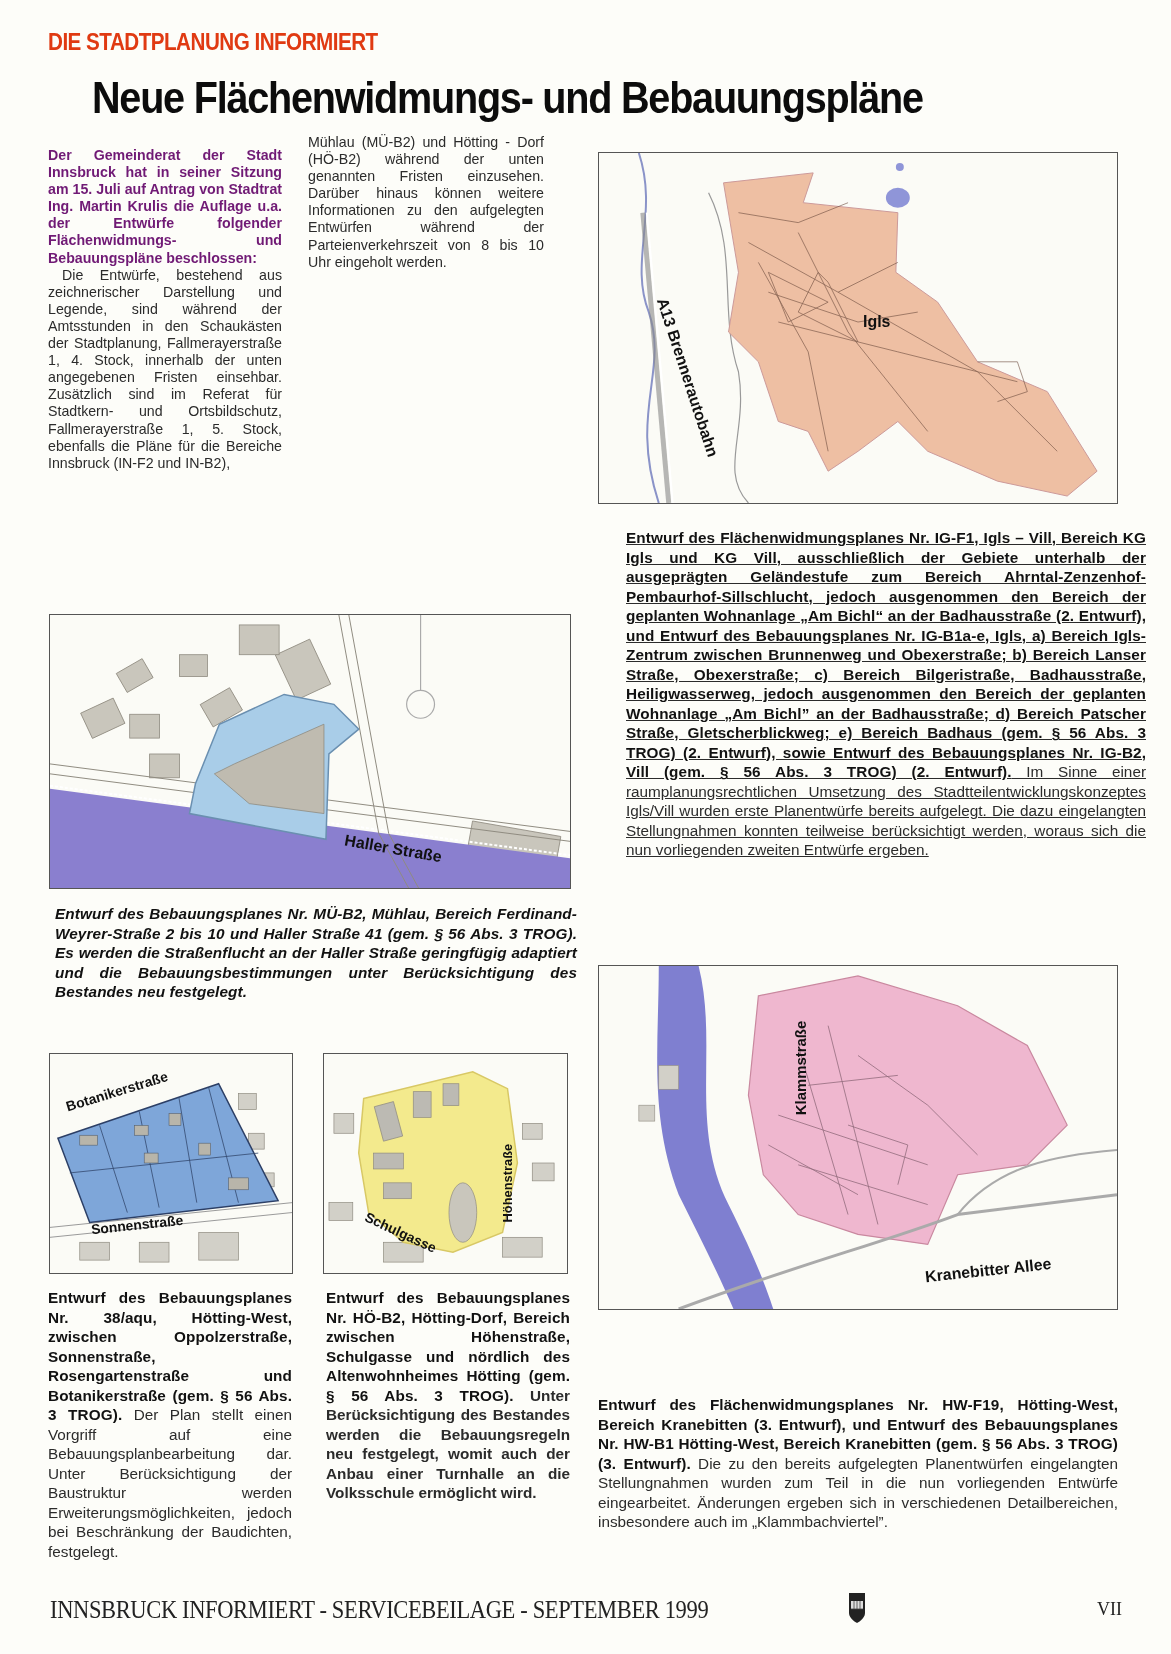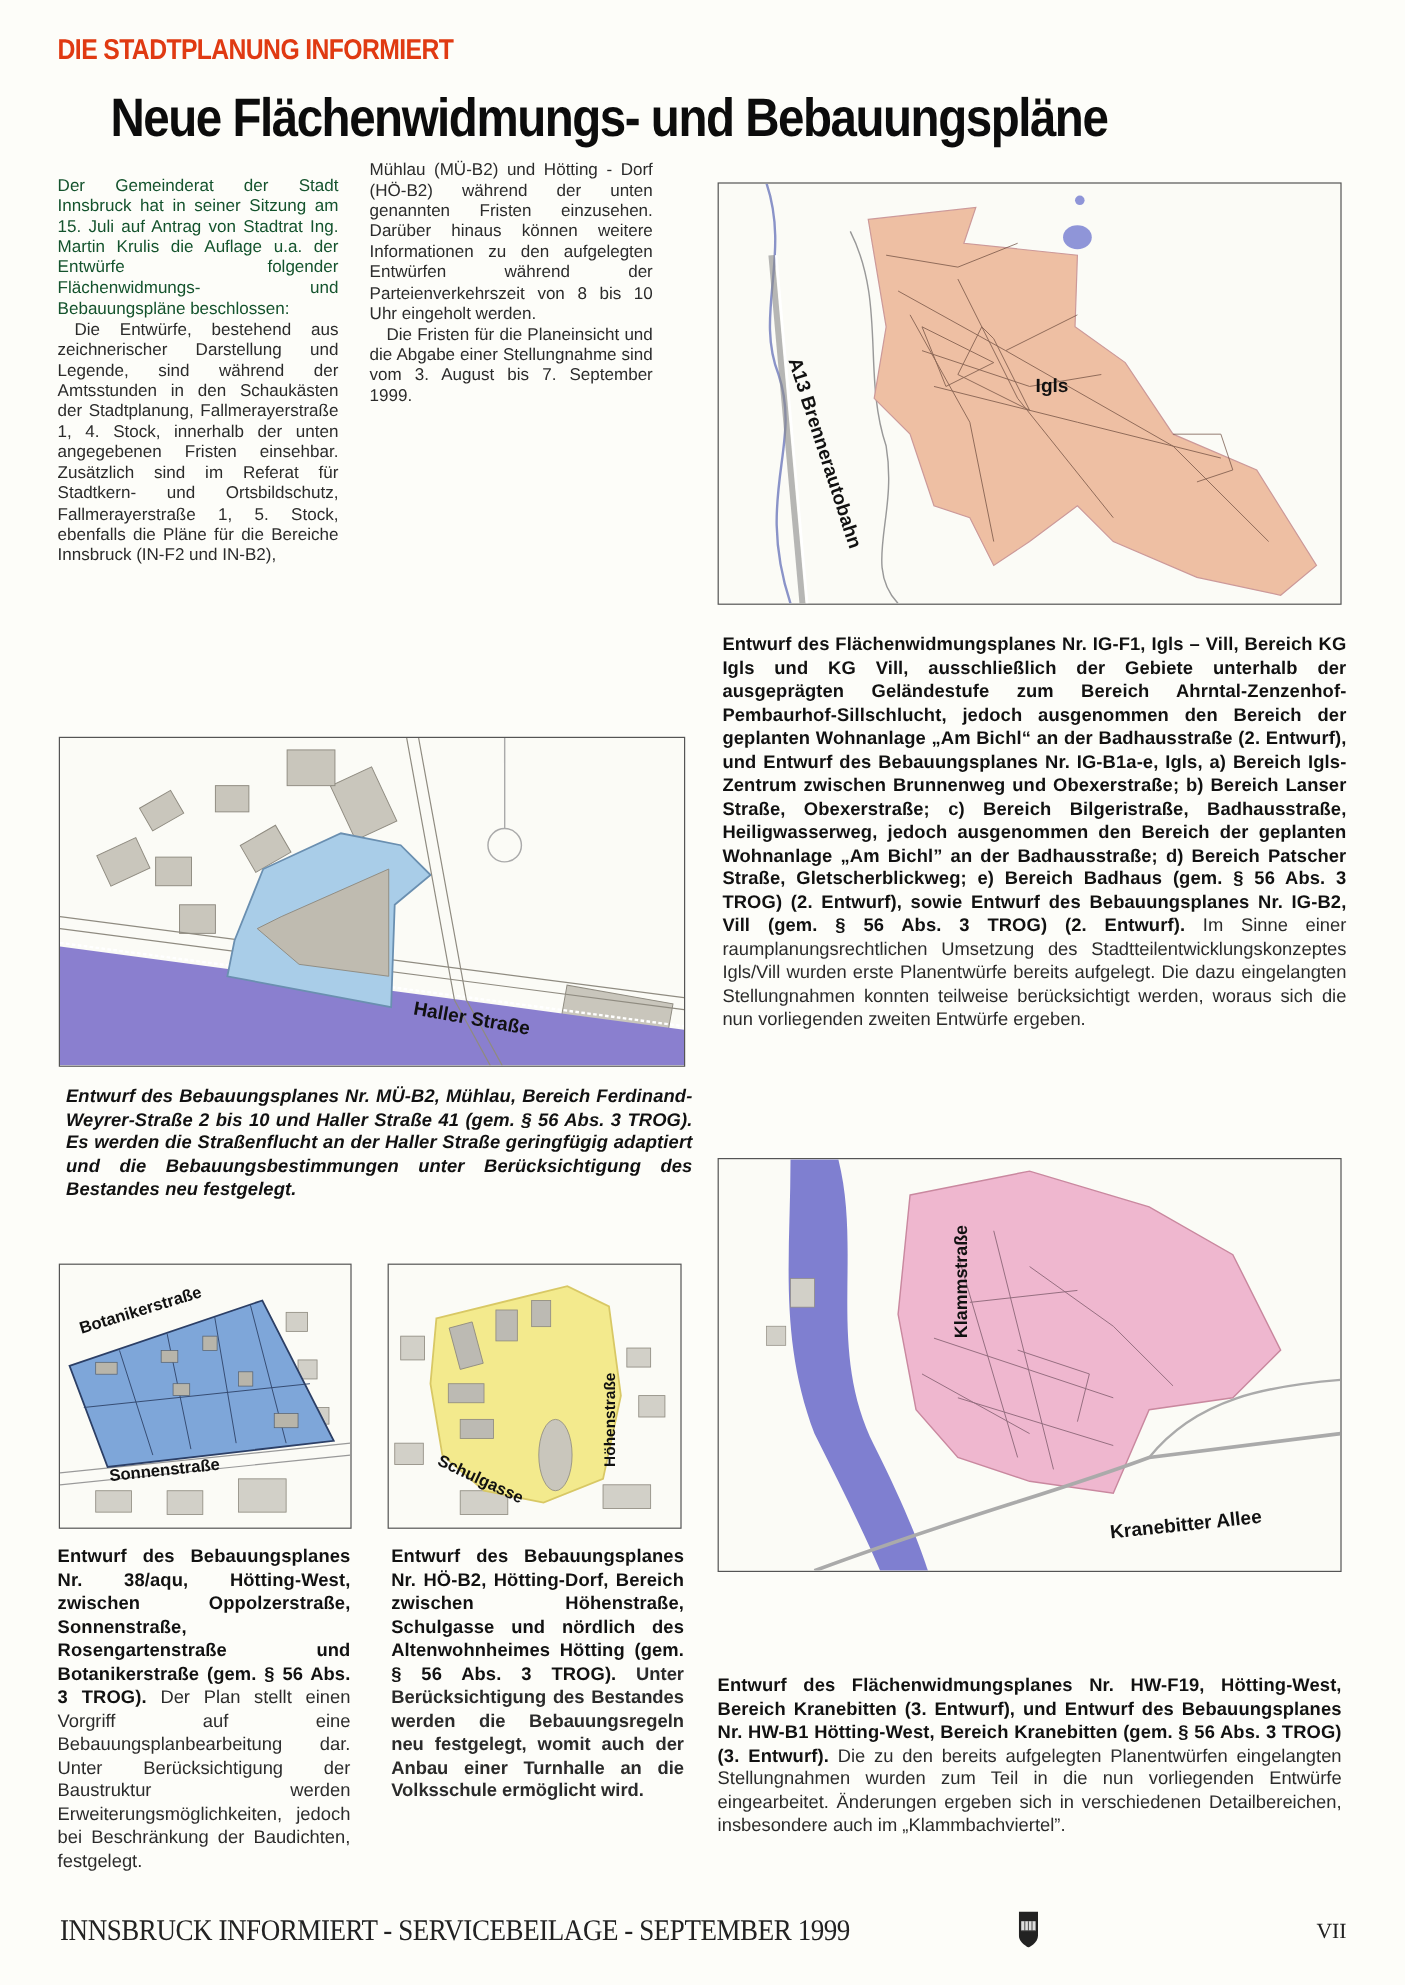--- a/index.html
+++ b/index.html
@@ -1,21 +1,21 @@
 <!DOCTYPE html>
 <html><head>
 <meta charset="utf-8">
 <style>
   * { box-sizing: border-box; margin: 0; padding: 0; }
   html, body { width: 1171px; height: 1654px; background: #fdfdf9; overflow: hidden; }
   body { position: relative; font-family: "Liberation Sans", sans-serif; color: #1a1a1a; }
   .kicker { position: absolute; left: 48px; top: 28px; font-size: 24px; font-weight: bold; color: #e03a12; letter-spacing: -0.6px; transform: scaleX(0.86); transform-origin: left; }
   .title { position: absolute; left: 92px; top: 72px; font-size: 45px; font-weight: bold; color: #0c0c0c; letter-spacing: -1.4px; transform: scaleX(0.88); transform-origin: left; }
   .col { position: absolute; font-size: 14.2px; line-height: 17.1px; text-align: justify; color: #2b2b2b; }
-  .col .lead { font-weight: normal; color: #14532d; }
+  .col .lead { font-weight: bold; color: #701a75; }
   .col p.ind { text-indent: 14px; }
   .cap { position: absolute; font-size: 15.3px; line-height: 19.5px; text-align: justify; color: #2b2b2b; }
   .cap b { color: #111; letter-spacing: 0.1px; }
   .map { position: absolute; border: 1.5px solid #555; background: #fbfbf6; overflow: hidden; }
   .map svg { width: 100%; height: 100%; display: block; }
   .footer { position: absolute; left: 50px; top: 1596px; font-family: "Liberation Serif", serif; font-size: 25px; color: #222; letter-spacing: -0.4px; transform: scaleX(0.9); transform-origin: left; }
   .crest { position: absolute; left: 849px; top: 1593px; width: 16px; height: 30px; }
   .pageno { position: absolute; left: 1097px; top: 1599px; font-family: Liberation Serif, serif; font-size: 18px; color: #222; }
   .lbl { font-family: "Liberation Sans", sans-serif; font-weight: bold; fill: #111; }
 </style>
@@ -25,21 +25,20 @@
 <div class="kicker">DIE STADTPLANUNG INFORMIERT</div>
 <h1 class="title">Neue Flächenwidmungs- und Bebauungspläne</h1>
 
 <div class="col" style="left:48px; top:147px; width:234px;">
   <p class="lead">Der Gemeinderat der Stadt Innsbruck hat in seiner Sitzung am 15. Juli auf Antrag von Stadtrat Ing. Martin Krulis die Auflage u.a. der Entwürfe folgender Flächenwidmungs- und Bebauungspläne beschlossen:</p>
   <p class="ind">Die Entwürfe, bestehend aus zeichnerischer Darstellung und Legende, sind während der Amtsstunden in den Schaukästen der Stadtplanung, Fallmerayerstraße 1, 4. Stock, innerhalb der unten angegebenen Fristen einsehbar. Zusätzlich sind im Referat für Stadtkern- und Ortsbildschutz, Fallmerayerstraße 1, 5. Stock, ebenfalls die Pläne für die Bereiche Innsbruck (IN-F2 und IN-B2),</p>
 </div>
 
 <div class="col" style="left:308px; top:134px; width:236px;">
   <p>Mühlau (MÜ-B2) und Hötting - Dorf (HÖ-B2) während der unten genannten Fristen einzusehen. Darüber hinaus können weitere Informationen zu den aufgelegten Entwürfen während der Parteienverkehrszeit von 8 bis 10 Uhr eingeholt werden.</p>
-  <p class="ind">Die Fristen für die Planeinsicht und die Abgabe einer Stellungnahme sind vom 3. August bis 7. September 1999.</p>
 </div>
 
 <div class="map" style="left:598px; top:152px; width:520px; height:352px;">
   <svg viewBox="0 0 520 352" preserveAspectRatio="none">
     <path d="M40 0 C60 60 30 110 50 160 C70 220 30 260 60 352" fill="none" stroke="#8a93c8" stroke-width="2"></path>
     <path d="M44 60 L70 352" fill="none" stroke="#888" stroke-width="5" opacity="0.6"></path>
     <path d="M48 60 L74 352" fill="none" stroke="#fff" stroke-width="2"></path>
     <path d="M110 40 C140 100 120 160 140 220 C150 280 120 320 150 352" fill="none" stroke="#999" stroke-width="1.2"></path>
     <path d="M125 30 L215 20 L205 50 L300 60 L298 120 L340 150 L380 210 L450 240 L500 320 L470 345 L400 330 L330 300 L300 270 L260 300 L230 320 L210 280 L180 270 L160 210 L130 180 L140 120 Z" fill="#eebfa3" stroke="#c99" stroke-width="1"></path>
     <ellipse cx="300" cy="45" rx="12" ry="10" fill="#8f95d8"></ellipse>
@@ -54,21 +53,21 @@
       <path d="M220 120 L200 160 L260 190 L230 130 Z"></path>
         <path d="M170 120 L230 150 L190 170 Z"></path>
       <path d="M380 210 L420 210 L430 240 L400 250"></path>
         <path d="M140 60 L200 70 L250 50"></path>
     </g>
     <text class="lbl" x="265" y="175" font-size="16">Igls</text>
     <text class="lbl" x="58" y="148" font-size="16" transform="rotate(72 58 148)">A13 Brennerautobahn</text>
   </svg>
 </div>
 
-<div class="cap" style="left:602px; top:528px; width:520px;">
+<div class="cap" style="left:626px; top:528px; width:520px;text-decoration:underline;">
   <b>Entwurf des Flächenwidmungsplanes Nr. IG-F1, Igls – Vill, Bereich KG Igls und KG Vill, ausschließlich der Gebiete unterhalb der ausgeprägten Geländestufe zum Bereich Ahrntal-Zenzenhof-Pembaurhof-Sillschlucht, jedoch ausgenommen den Bereich der geplanten Wohnanlage „Am Bichl“ an der Badhausstraße (2. Entwurf), und Entwurf des Bebauungsplanes Nr. IG-B1a-e, Igls, a) Bereich Igls-Zentrum zwischen Brunnenweg und Obexerstraße; b) Bereich Lanser Straße, Obexerstraße; c) Bereich Bilgeristraße, Badhausstraße, Heiligwasserweg, jedoch ausgenommen den Bereich der geplanten Wohnanlage „Am Bichl” an der Badhausstraße; d) Bereich Patscher Straße, Gletscherblickweg; e) Bereich Badhaus (gem. § 56 Abs. 3 TROG) (2. Entwurf), sowie Entwurf des Bebauungsplanes Nr. IG-B2, Vill (gem. § 56 Abs. 3 TROG) (2. Entwurf).</b><span> Im Sinne einer raumplanungsrechtlichen Umsetzung des Stadtteilentwicklungskonzeptes Igls/Vill wurden erste Planentwürfe bereits aufgelegt. Die dazu eingelangten Stellungnahmen konnten teilweise berücksichtigt werden, woraus sich die nun vorliegenden zweiten Entwürfe ergeben.</span>
 </div>
 
 <div class="map" style="left:49px; top:614px; width:522px; height:275px;">
   <svg viewBox="0 0 522 275" preserveAspectRatio="none">
     <g fill="#c9c6bc" stroke="#8f8b80" stroke-width="0.8">
       <rect x="70" y="50" width="30" height="22" transform="rotate(-30 85 61)"></rect>
       <rect x="130" y="40" width="28" height="22"></rect>
         <rect x="155" y="80" width="34" height="26" transform="rotate(-30 172 93)"></rect>
       <rect x="35" y="90" width="36" height="28" transform="rotate(-25 53 104)"></rect>

